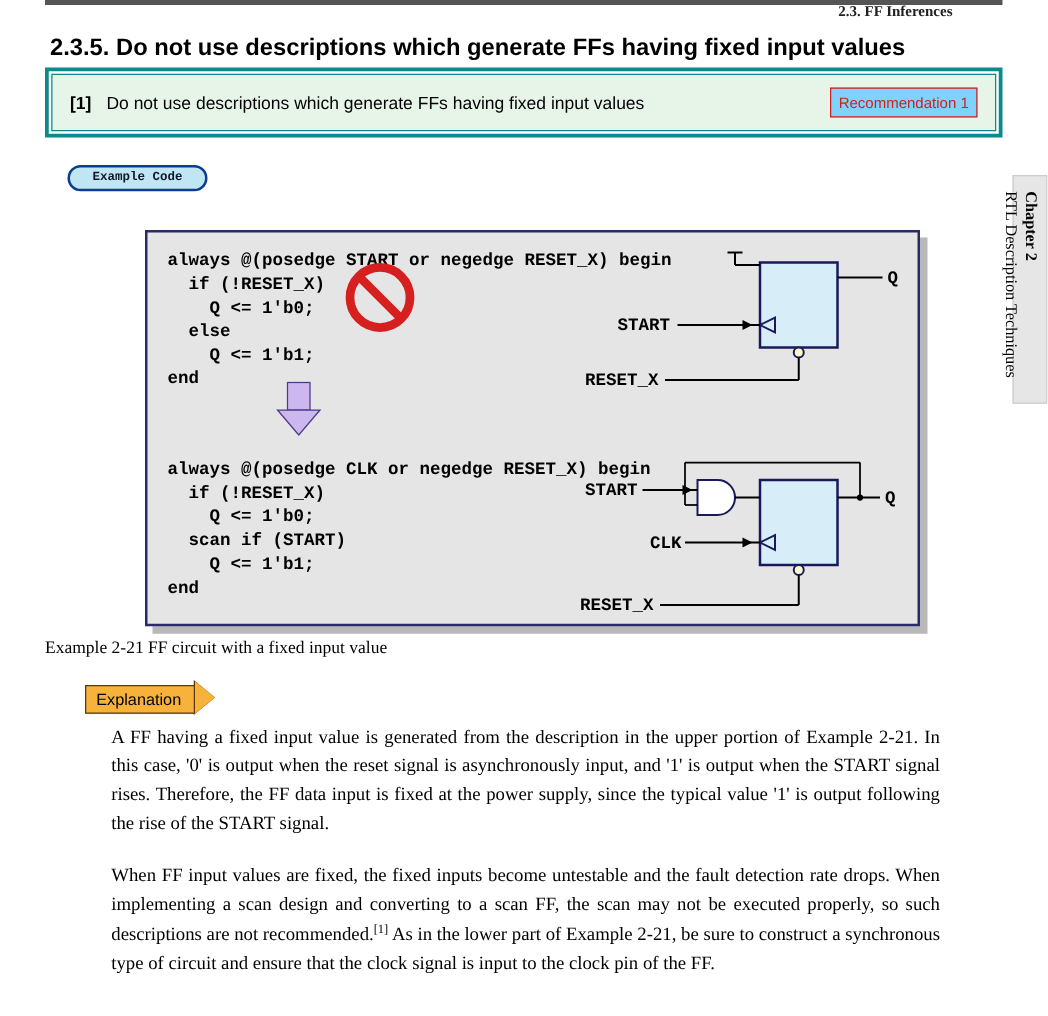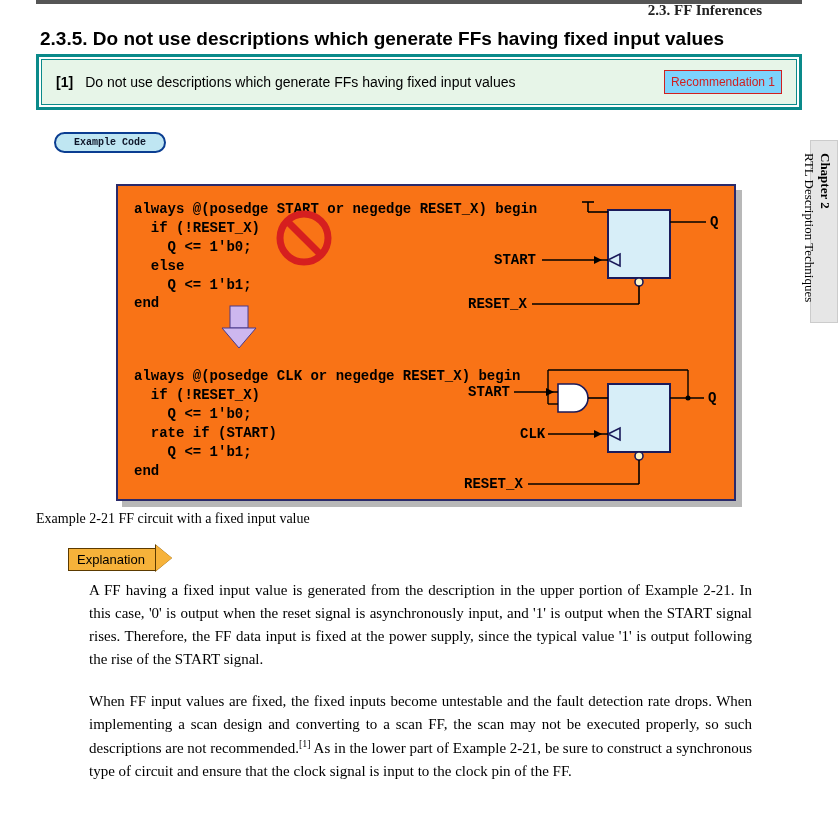--- a/index.html
+++ b/index.html
@@ -10,21 +10,21 @@
     color: #000;
     width: 838px;
     position: relative;
   }
   .page {
     padding: 0 36px 20px 36px;
   }
   .topbar { height: 22px; border-top: 4px solid #555; position: relative; }
   .page-header-crumb {
     position: absolute; right: 40px; top: -2px;
-    font-size: 15px; font-weight: bold; color: #222;
+    font-size: 12px; font-weight: bold; color: #222;
   }
   .headline {
     font-size: 19px;
     font-family: Arial, Helvetica, sans-serif;
     font-weight: bold;
     margin: 6px 0 4px 4px;
   }
   
   .rule-box-outer {
     border: 3px solid #0a8a8a;
@@ -62,21 +62,21 @@
     padding: 3px 18px;
     font-family: Liberation Mono, monospace;
     font-size: 10px;
     color: #0f172a;
     font-weight: 600;
   }
   
   .panel-wrap { margin: 6px 0 4px 80px; position: relative; }
   .panel {
     width: 620px;
-    background: #f97316;
+    background: #e5e5e5;
     border: 2px solid #2a2a6a;
     position: relative;
     padding: 14px 12px 18px 16px;
     margin-top: 31px;
   }
   .panel-shadow {
     position: absolute; top: 6px; left: 6px;
     width: 620px; height: 100%;
     background: #b8b8b8; z-index: -1;
   }
@@ -185,21 +185,21 @@
 <span>    Q &lt;= 1'b0;</span>
 <span>  else</span>
 <span>    Q &lt;= 1'b1;</span>
 <span>end</span></div>
 
       <div style="height:54px"></div>
 
       <div class="code"><span>always @(posedge CLK or negedge RESET_X) begin</span>
 <span>  if (!RESET_X)</span>
 <span>    Q &lt;= 1'b0;</span>
-<span>  rate if (START)</span>
+<span>  scan if (START)</span>
 <span>    Q &lt;= 1'b1;</span>
 <span>end</span></div>
 
       <svg class="svg-overlay" width="620" height="340">
 
         <g>
           <circle cx="186" cy="52" r="24" fill="none" stroke="#d61f1f" stroke-width="7"></circle>
           <line x1="170" y1="36" x2="202" y2="68" stroke="#d61f1f" stroke-width="7"></line>
         </g>
 

